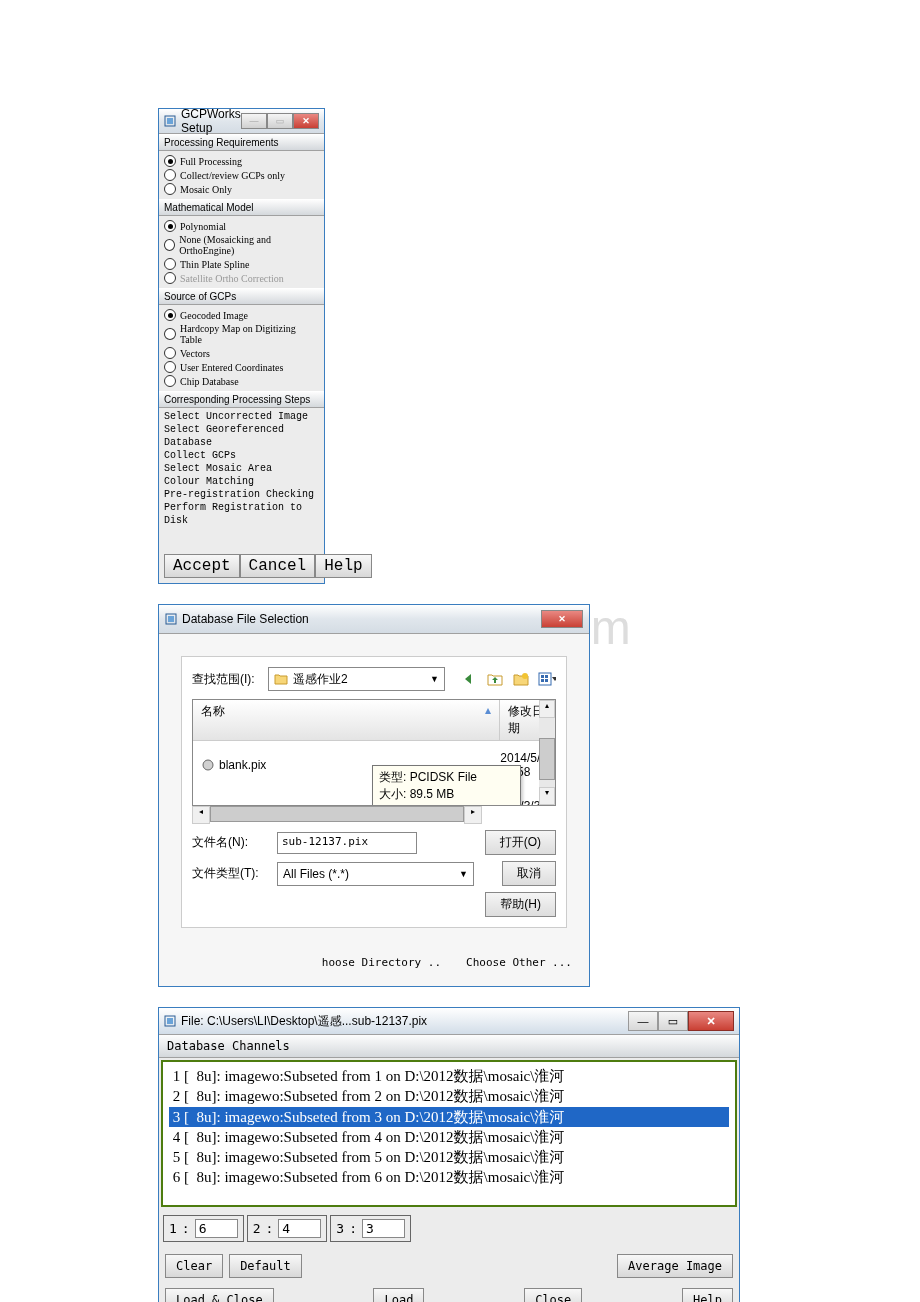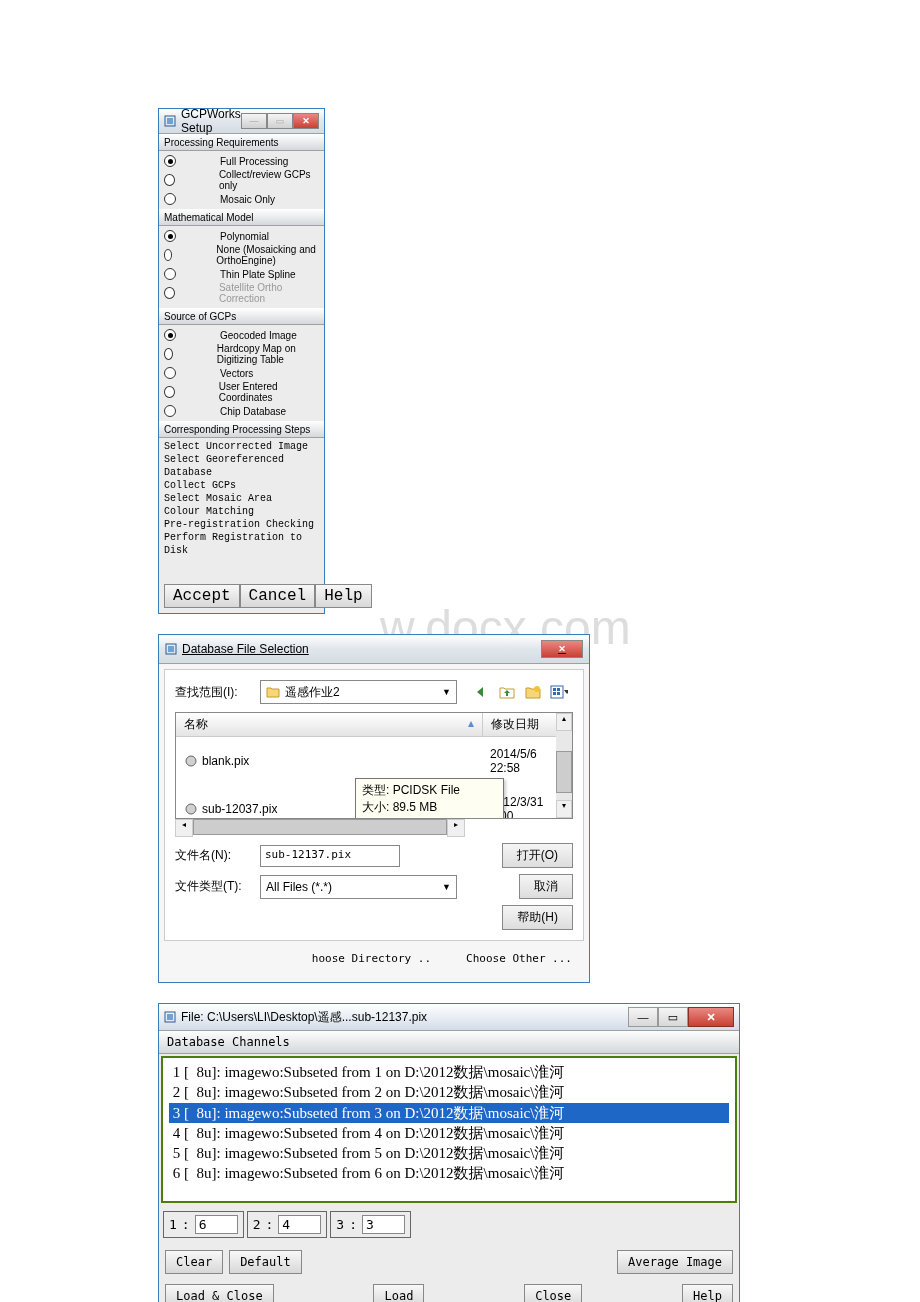--- a/index.html
+++ b/index.html
@@ -82,22 +82,21 @@
     }
     .section-body {
       background: #ececec;
       padding: 3px 5px;
     }
     .radio-row {
       display: flex;
       align-items: center;
       font-size: 10px;
       padding: 1px 0;
-      font-family: Liberation Sans, sans-serif;
-      gap: 40px;
+      font-family: Liberation Serif, serif;
     }
     .radio-row.disabled { color: #999; }
     .radio {
       width: 10px;
       height: 10px;
       border: 1px solid #333;
       border-radius: 50%;
       margin-right: 4px;
       background: #fff;
       display: inline-flex;
@@ -128,26 +127,26 @@
       padding: 2px 8px;
       font-size: 16px;
       font-family: "Courier New", monospace;
     }
 
     
     .dlg2 {
       width: 430px;
       margin-left: 158px;
     }
-    .dlg2 .titlebar { height: 20px; padding: 4px 6px; text-decoration: underline; }
+    .dlg2 .titlebar { height: 20px; padding: 4px 6px; }
     .file-area {
       background: #fff;
       padding: 10px;
       border: 1px solid #ccc;
-      margin: 3px;
+      margin: 20px;
     }
     .row { display: flex; align-items: center; margin-bottom: 8px; font-size: 12px; }
     .lbl { width: 85px; }
     .combo {
       background: #fff;
       border: 1px solid #888;
       padding: 2px 5px;
       display: flex;
       align-items: center;
       height: 18px;
@@ -226,21 +225,21 @@
     }
     .file-btn {
       border: 1px solid #888;
       background: linear-gradient(#f5f5f5,#ddd);
       padding: 3px 14px;
       font-size: 12px;
     }
     .bottom-line {
       display:flex;
       justify-content: flex-end;
-      gap: 35px;
+      gap: 25px;
       padding: 8px 15px 15px;
       font-size: 11px;
       font-family: monospace;
     }
 
     
     .dlg3 {
       width: 580px;
       margin-left: 158px;
     }

